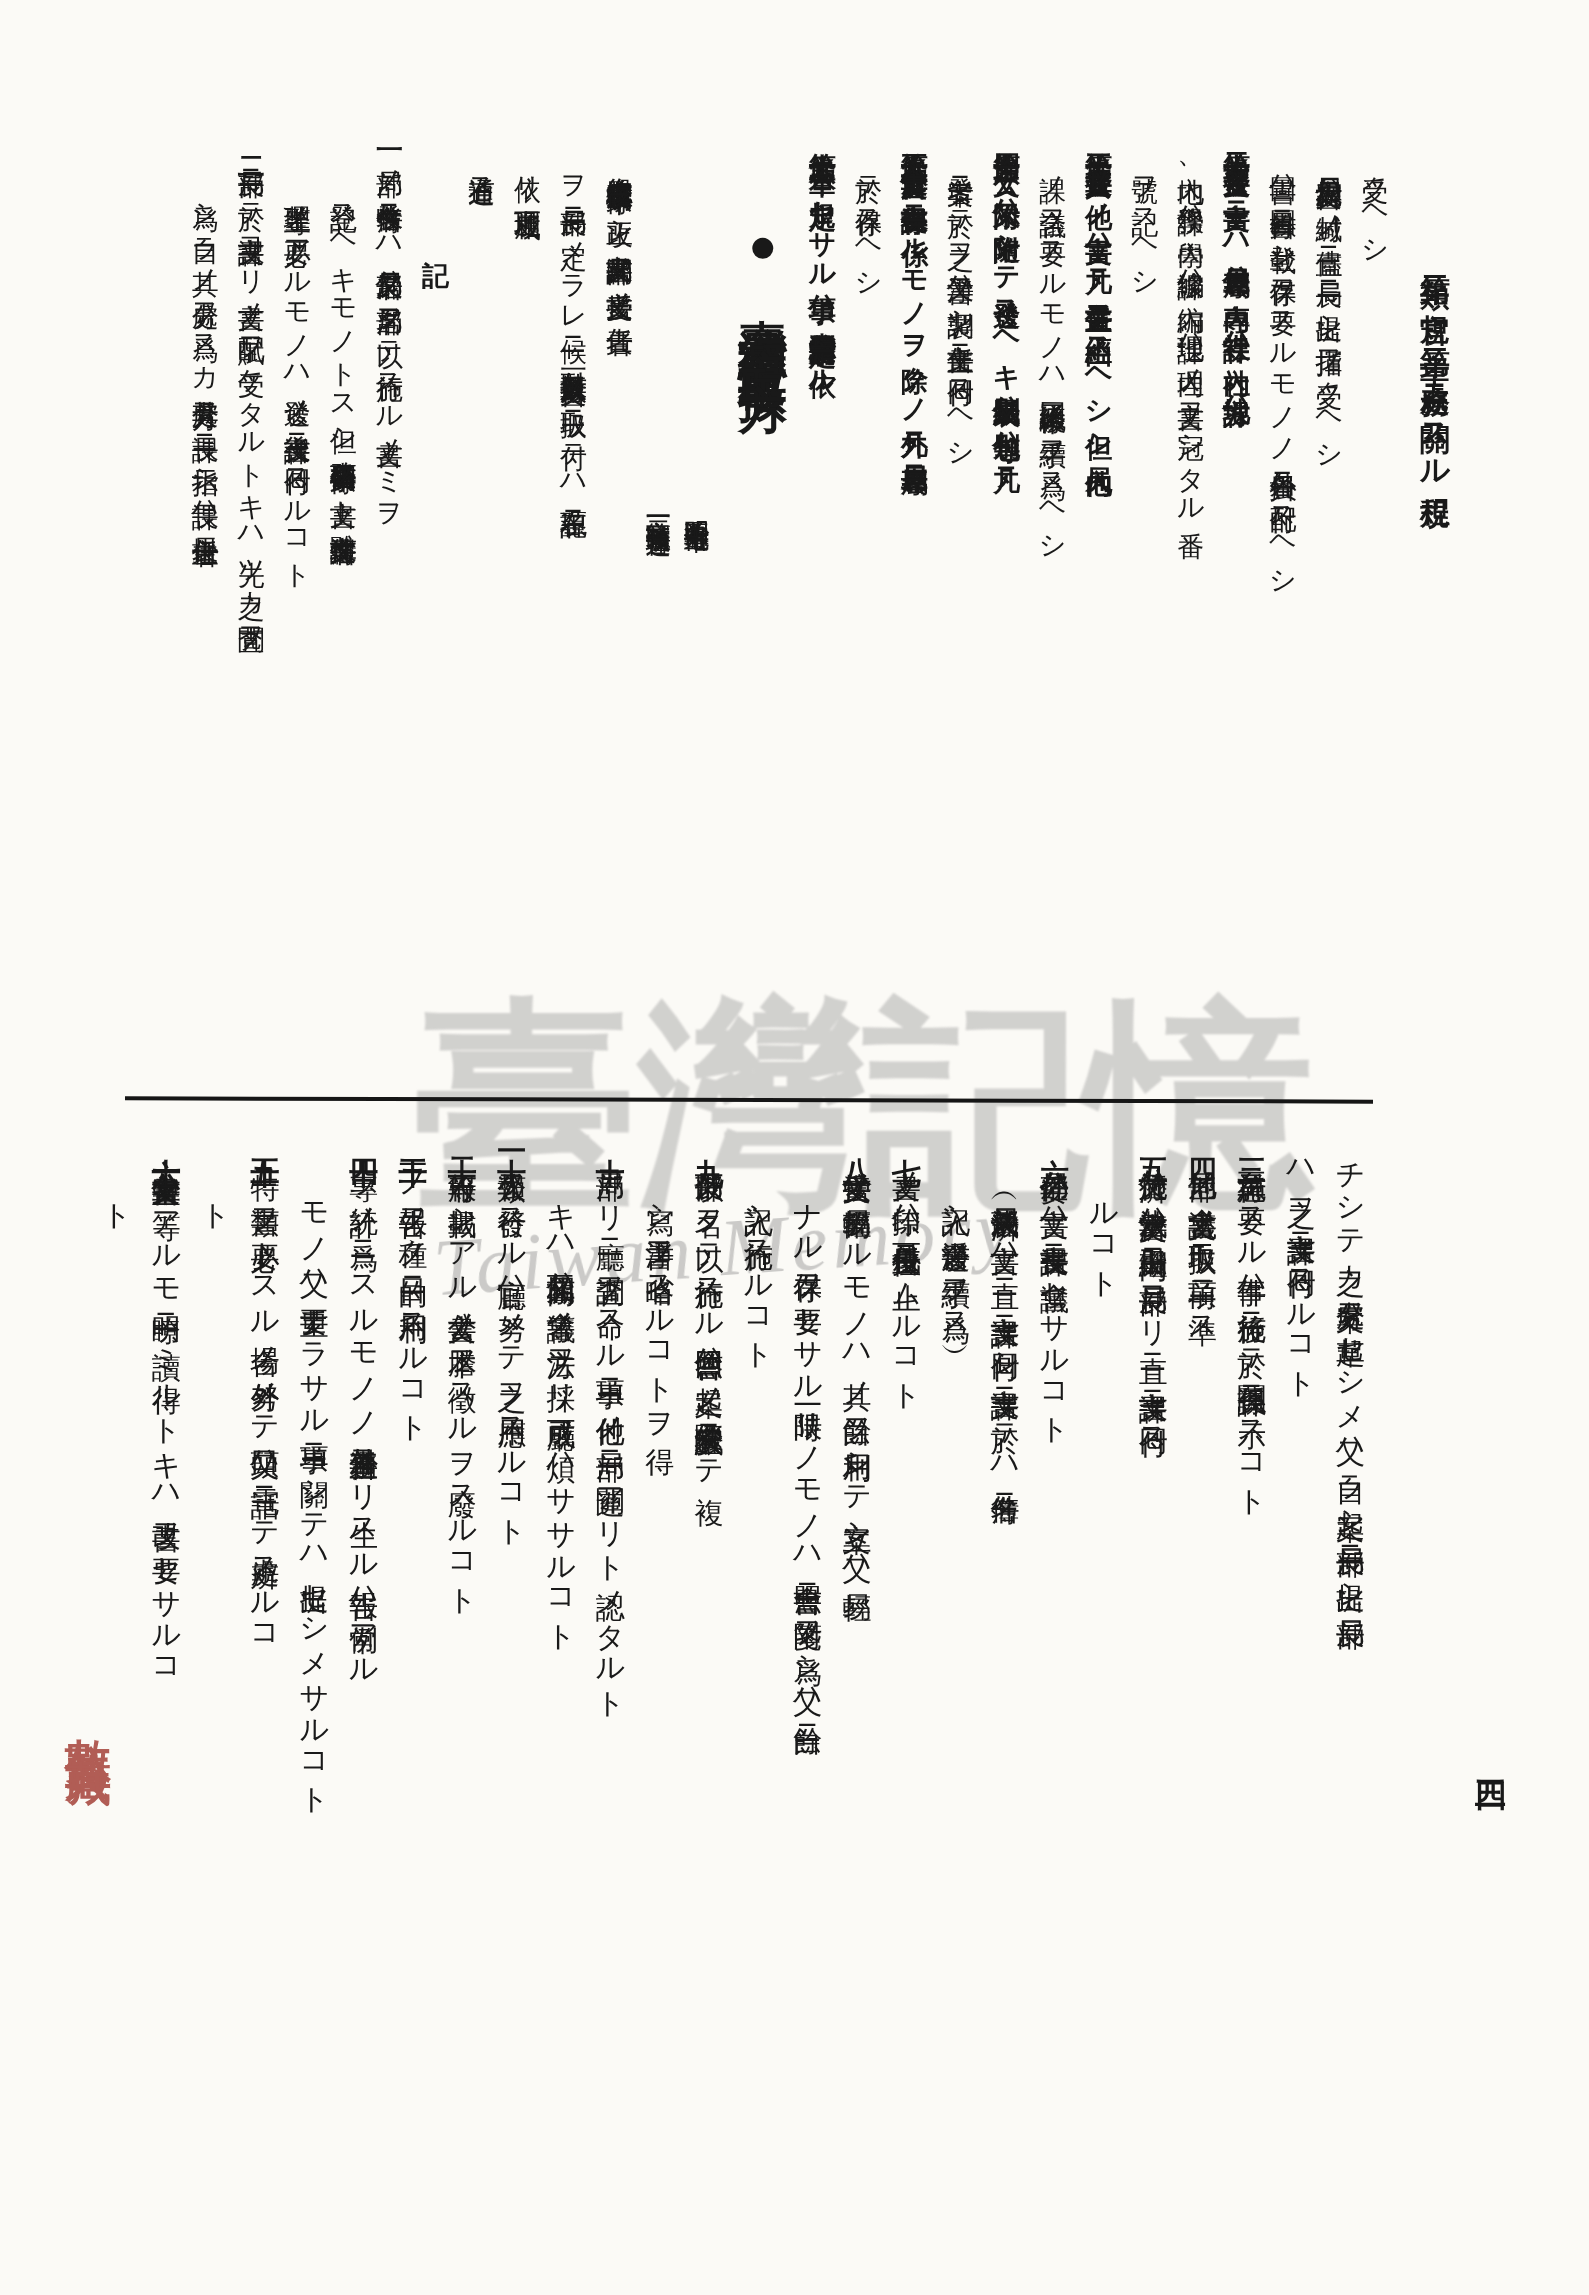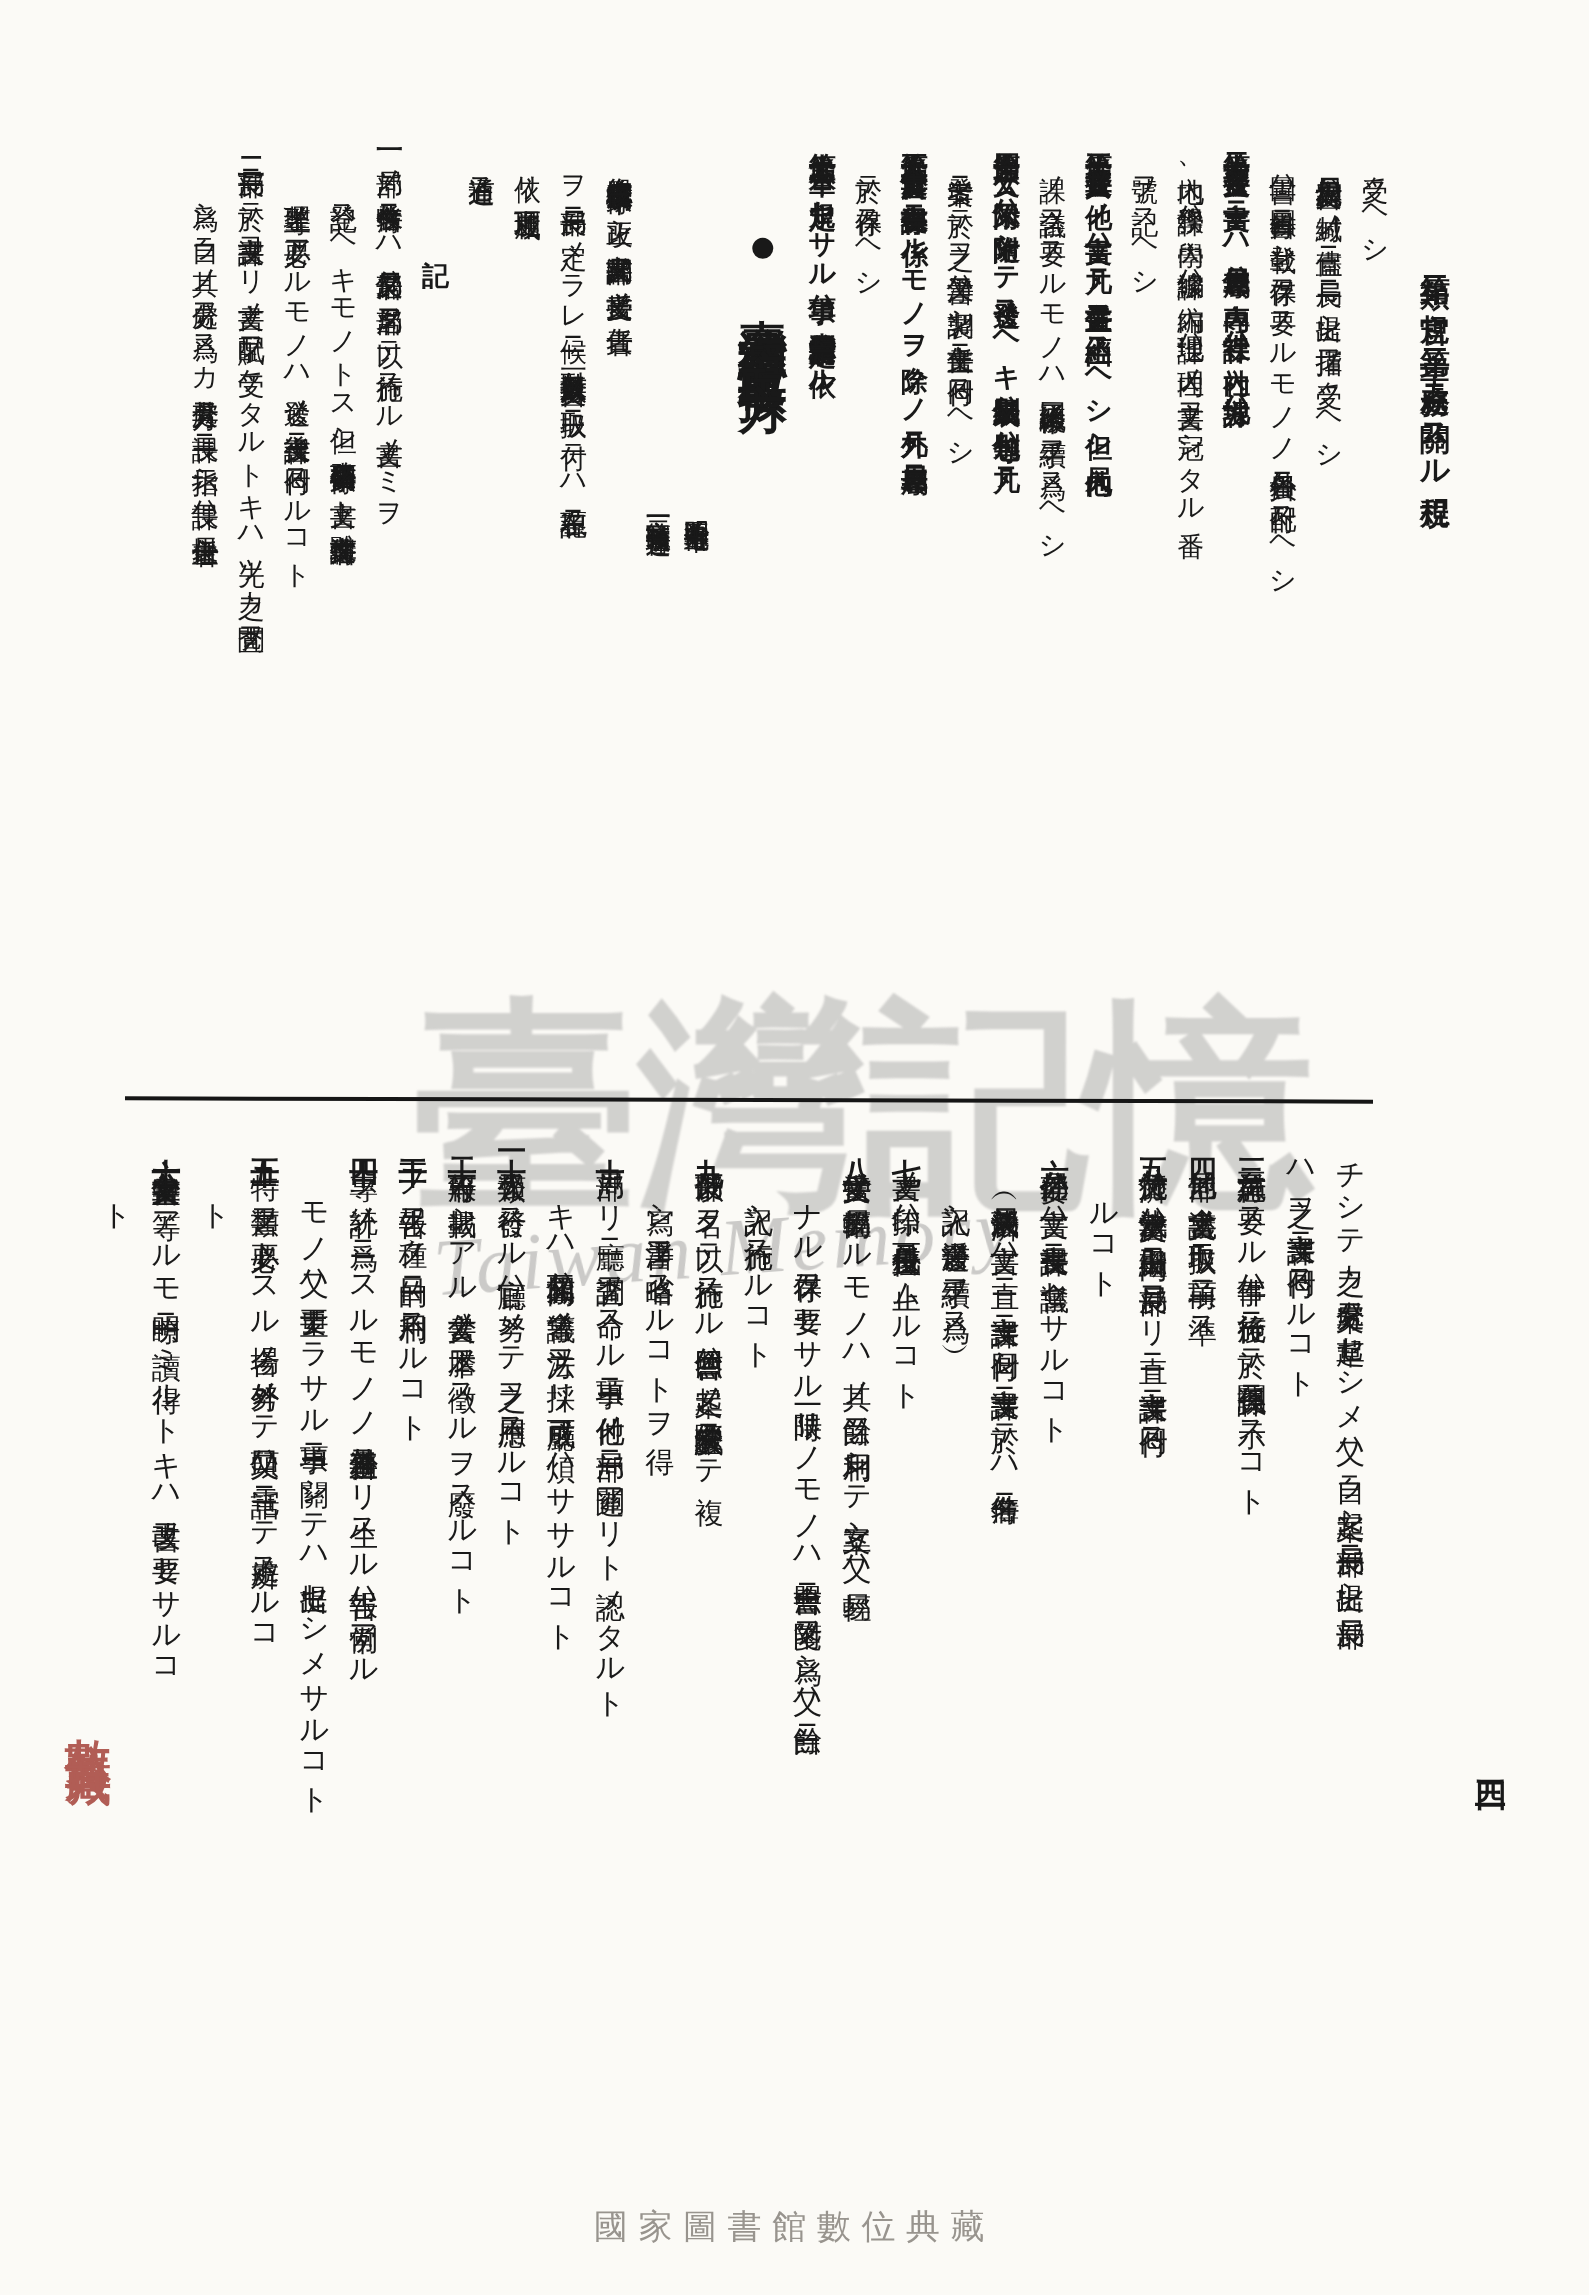--- a/index.html
+++ b/index.html
@@ -127,16 +127,15 @@
       <div class="vline t-item"><span class="num">十五</span><span>特ニ書類ヲ必要トスル場合ノ外努メテ口頭又ハ電話ニテ處辨スルコ</span></div>
       <div class="vline t-cont">ト</div>
       <div class="vline t-item"><span class="num">十六</span><span>立案文書中書直シ等アルモ明瞭ニ讀ミ得ルトキハ改書ヲ要セサルコ</span></div>
       <div class="vline t-cont">ト</div>
     </section>
 
   <div class="page-num vtext">三四</div>
 
   <div class="stamp vtext">數位典藏</div>
 
-  <div class="footer">國家圖書館數位典藏</div>
 
 </div>
 
 
 </body></html>

